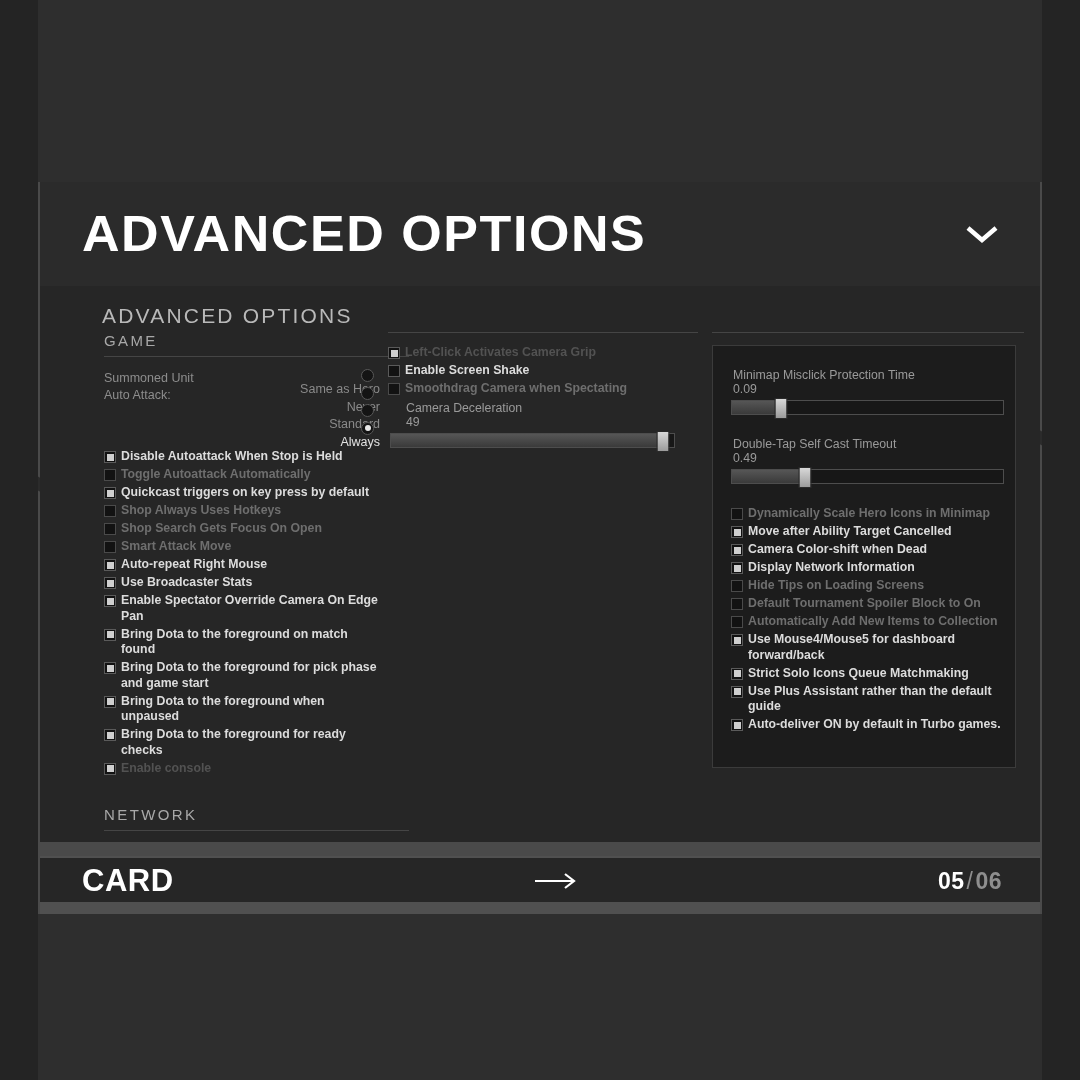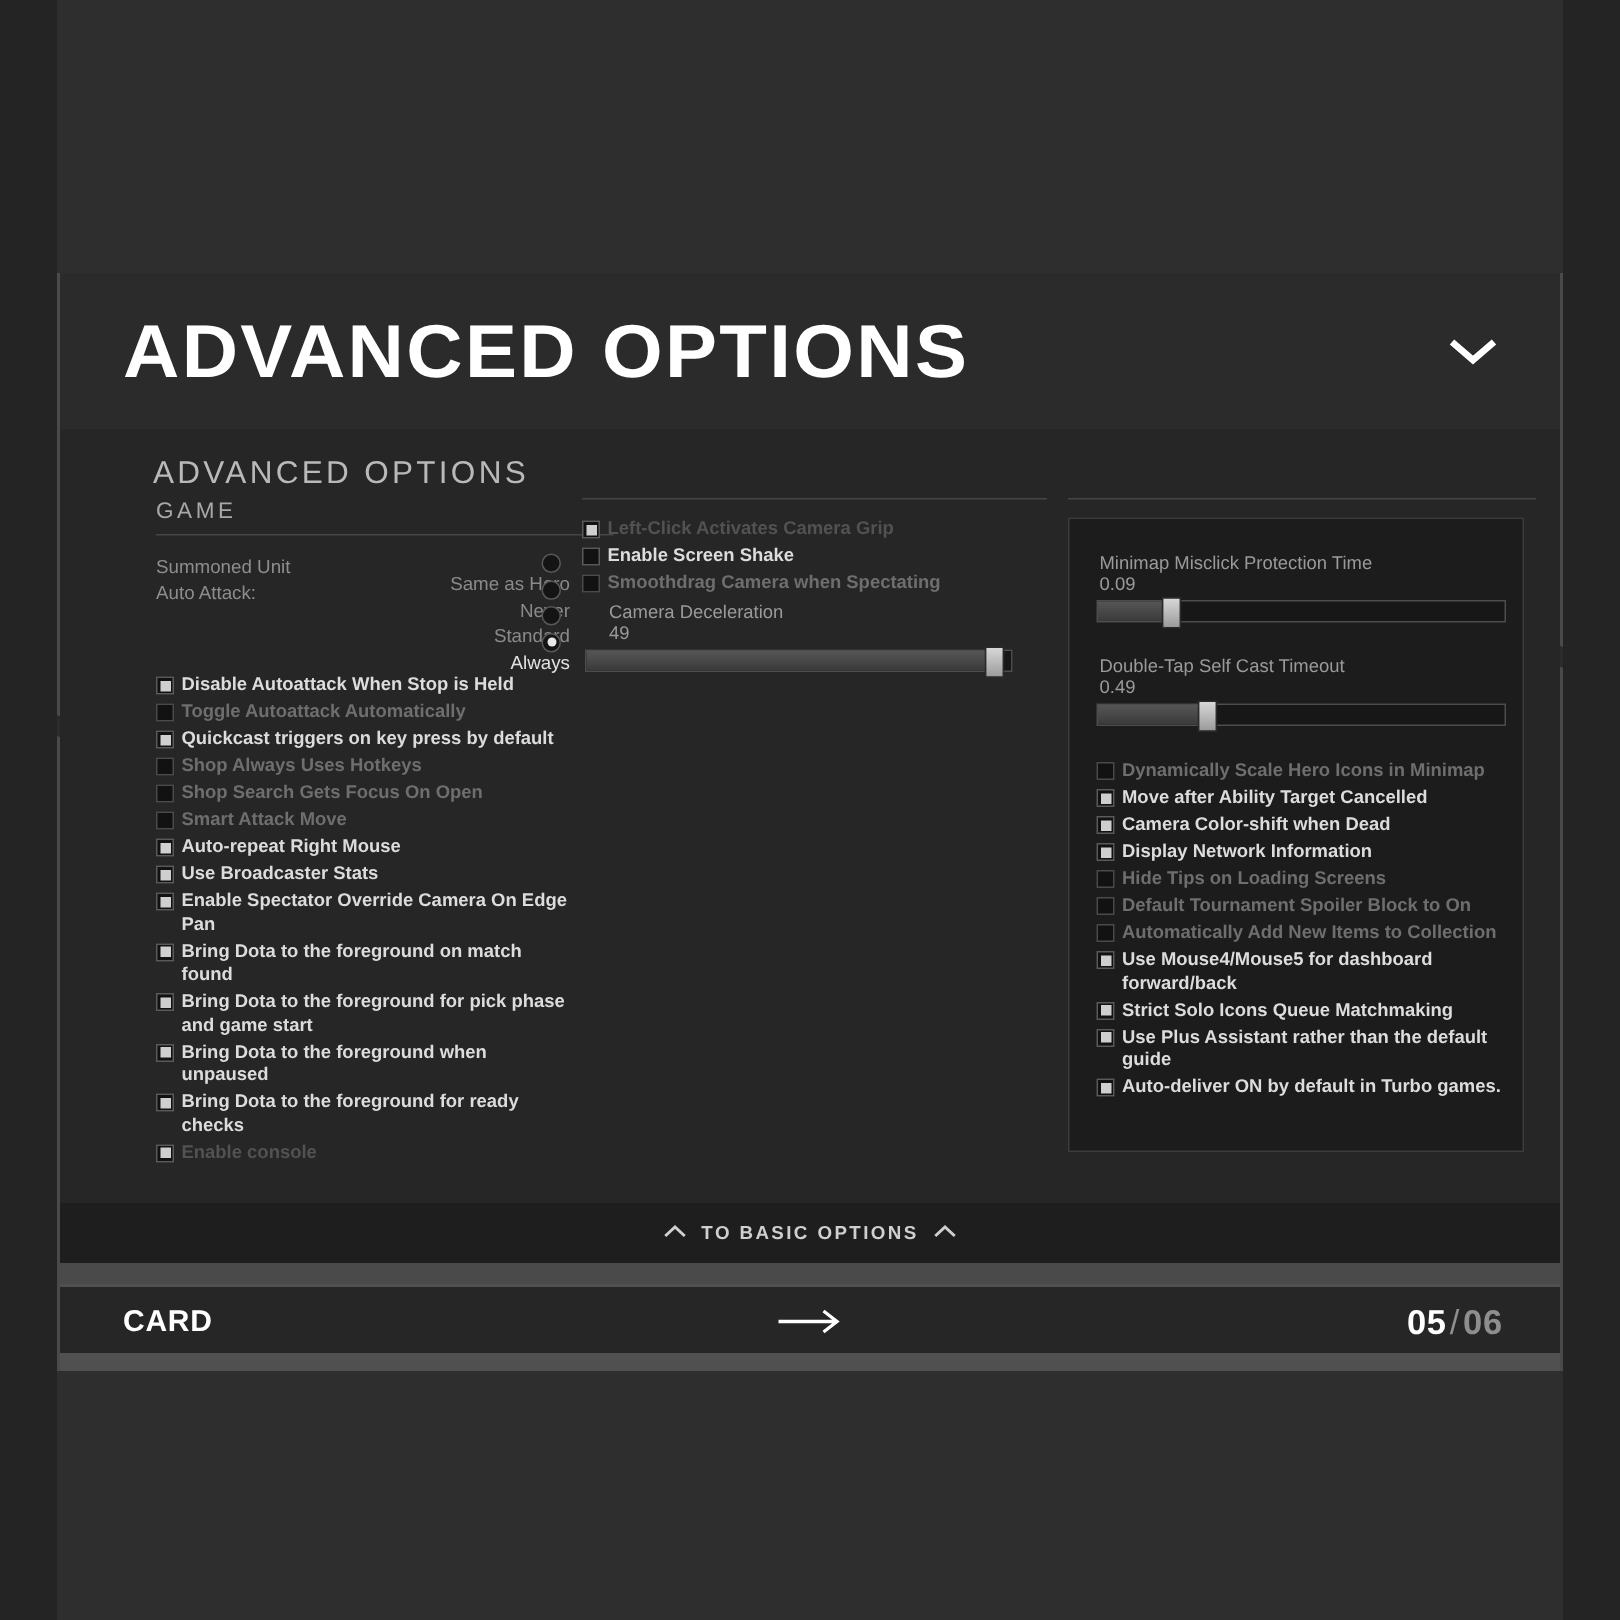--- a/index.html
+++ b/index.html
@@ -284,21 +284,21 @@
   #card-bar {
     position: absolute;
     left: 40px; top: 858px;
     width: 1000px; height: 46px;
     background: #262626;
     display: flex;
     align-items: center;
     padding: 0 38px 0 42px;
   }
   #card-label {
-    font-size: 20px;
+    font-size: 31px;
     font-weight: bold;
     color: #ffffff;
     letter-spacing: 0.5px;
   }
   #card-arrow {
     flex: 1;
     display: flex;
     align-items: center;
     justify-content: center;
   }
@@ -562,33 +562,20 @@
               <div class="cb-row">
                 <span class="cb on"></span>
                 <span class="cb-label">Auto-deliver ON by default in Turbo games.</span>
               </div>
             </div>
         </div>
       </div>
 
     </div>
 
-    <div id="to-basic">
-      <span class="chev">
-        <svg width="16" height="10" viewBox="0 0 16 10">
-          <path d="M1.5 8 L8 2 L14.5 8" fill="none" stroke="#cfcfcf" stroke-width="2"></path>
-        </svg>
-      </span>
-      <span class="tb-text">TO BASIC OPTIONS</span>
-      <span class="chev">
-        <svg width="16" height="10" viewBox="0 0 16 10">
-          <path d="M1.5 8 L8 2 L14.5 8" fill="none" stroke="#cfcfcf" stroke-width="2"></path>
-        </svg>
-      </span>
-    </div>
 
   </div>
 </div>
 
 <div id="gray-strip"></div>
 <div id="card-bar">
   <div id="card-label">CARD</div>
   <div id="card-arrow">
     <svg width="46" height="18" viewBox="0 0 46 18">
       <path d="M2 9 L40 9 M32 2 L41 9 L32 16" fill="none" stroke="#ffffff" stroke-width="2.2" stroke-linecap="butt" stroke-linejoin="miter"></path>

